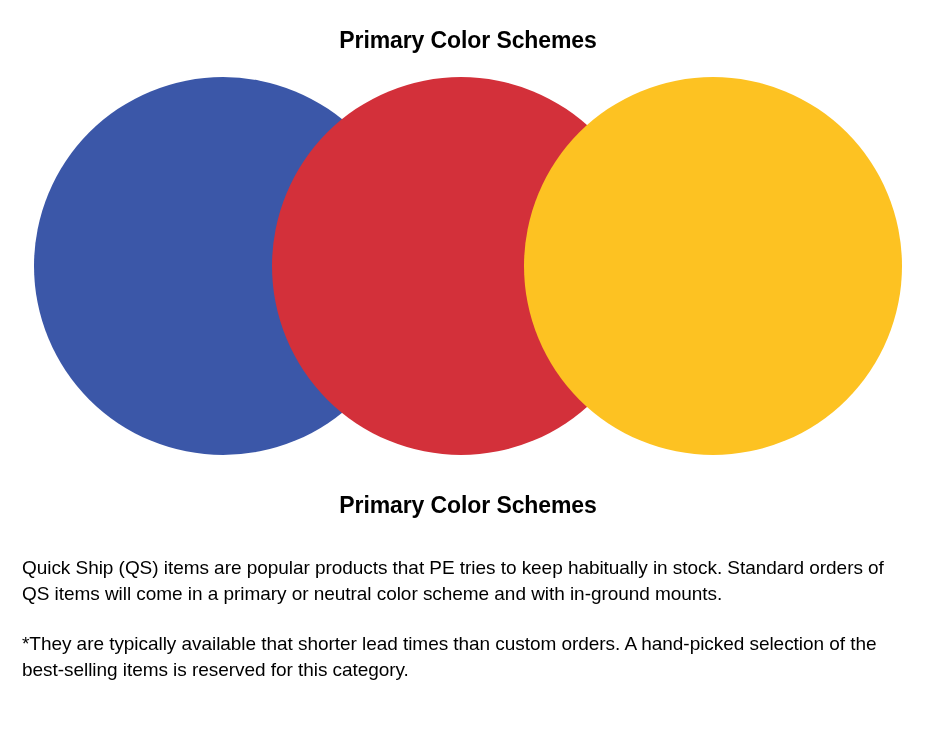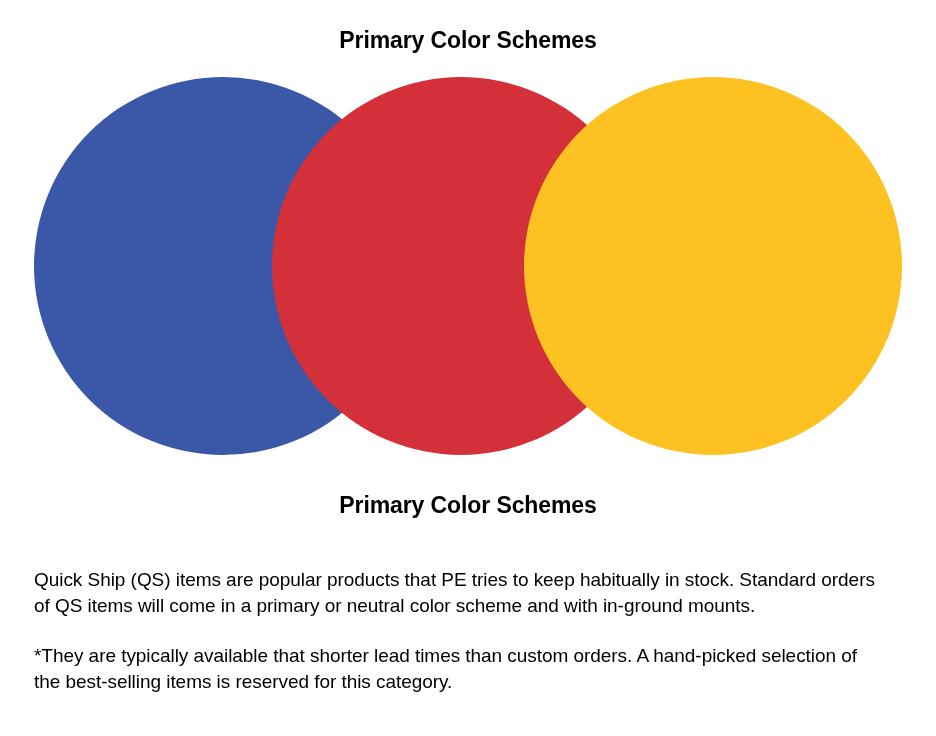--- a/index.html
+++ b/index.html
@@ -72,21 +72,21 @@
   .body-copy {
     position: absolute;
     left: 22px;
     top: 555px;
     width: 878px;
   }
   .paragraph {
     font-size: 19px;
     line-height: 25.5px;
     color: #000000;
-    margin: 12px;
+    margin: 0;
     letter-spacing: -0.05px;
   }
   .paragraph + .paragraph {
     margin-top: 25px;
   }
 </style>
 </head>
 <body>
 
 <div class="page">

